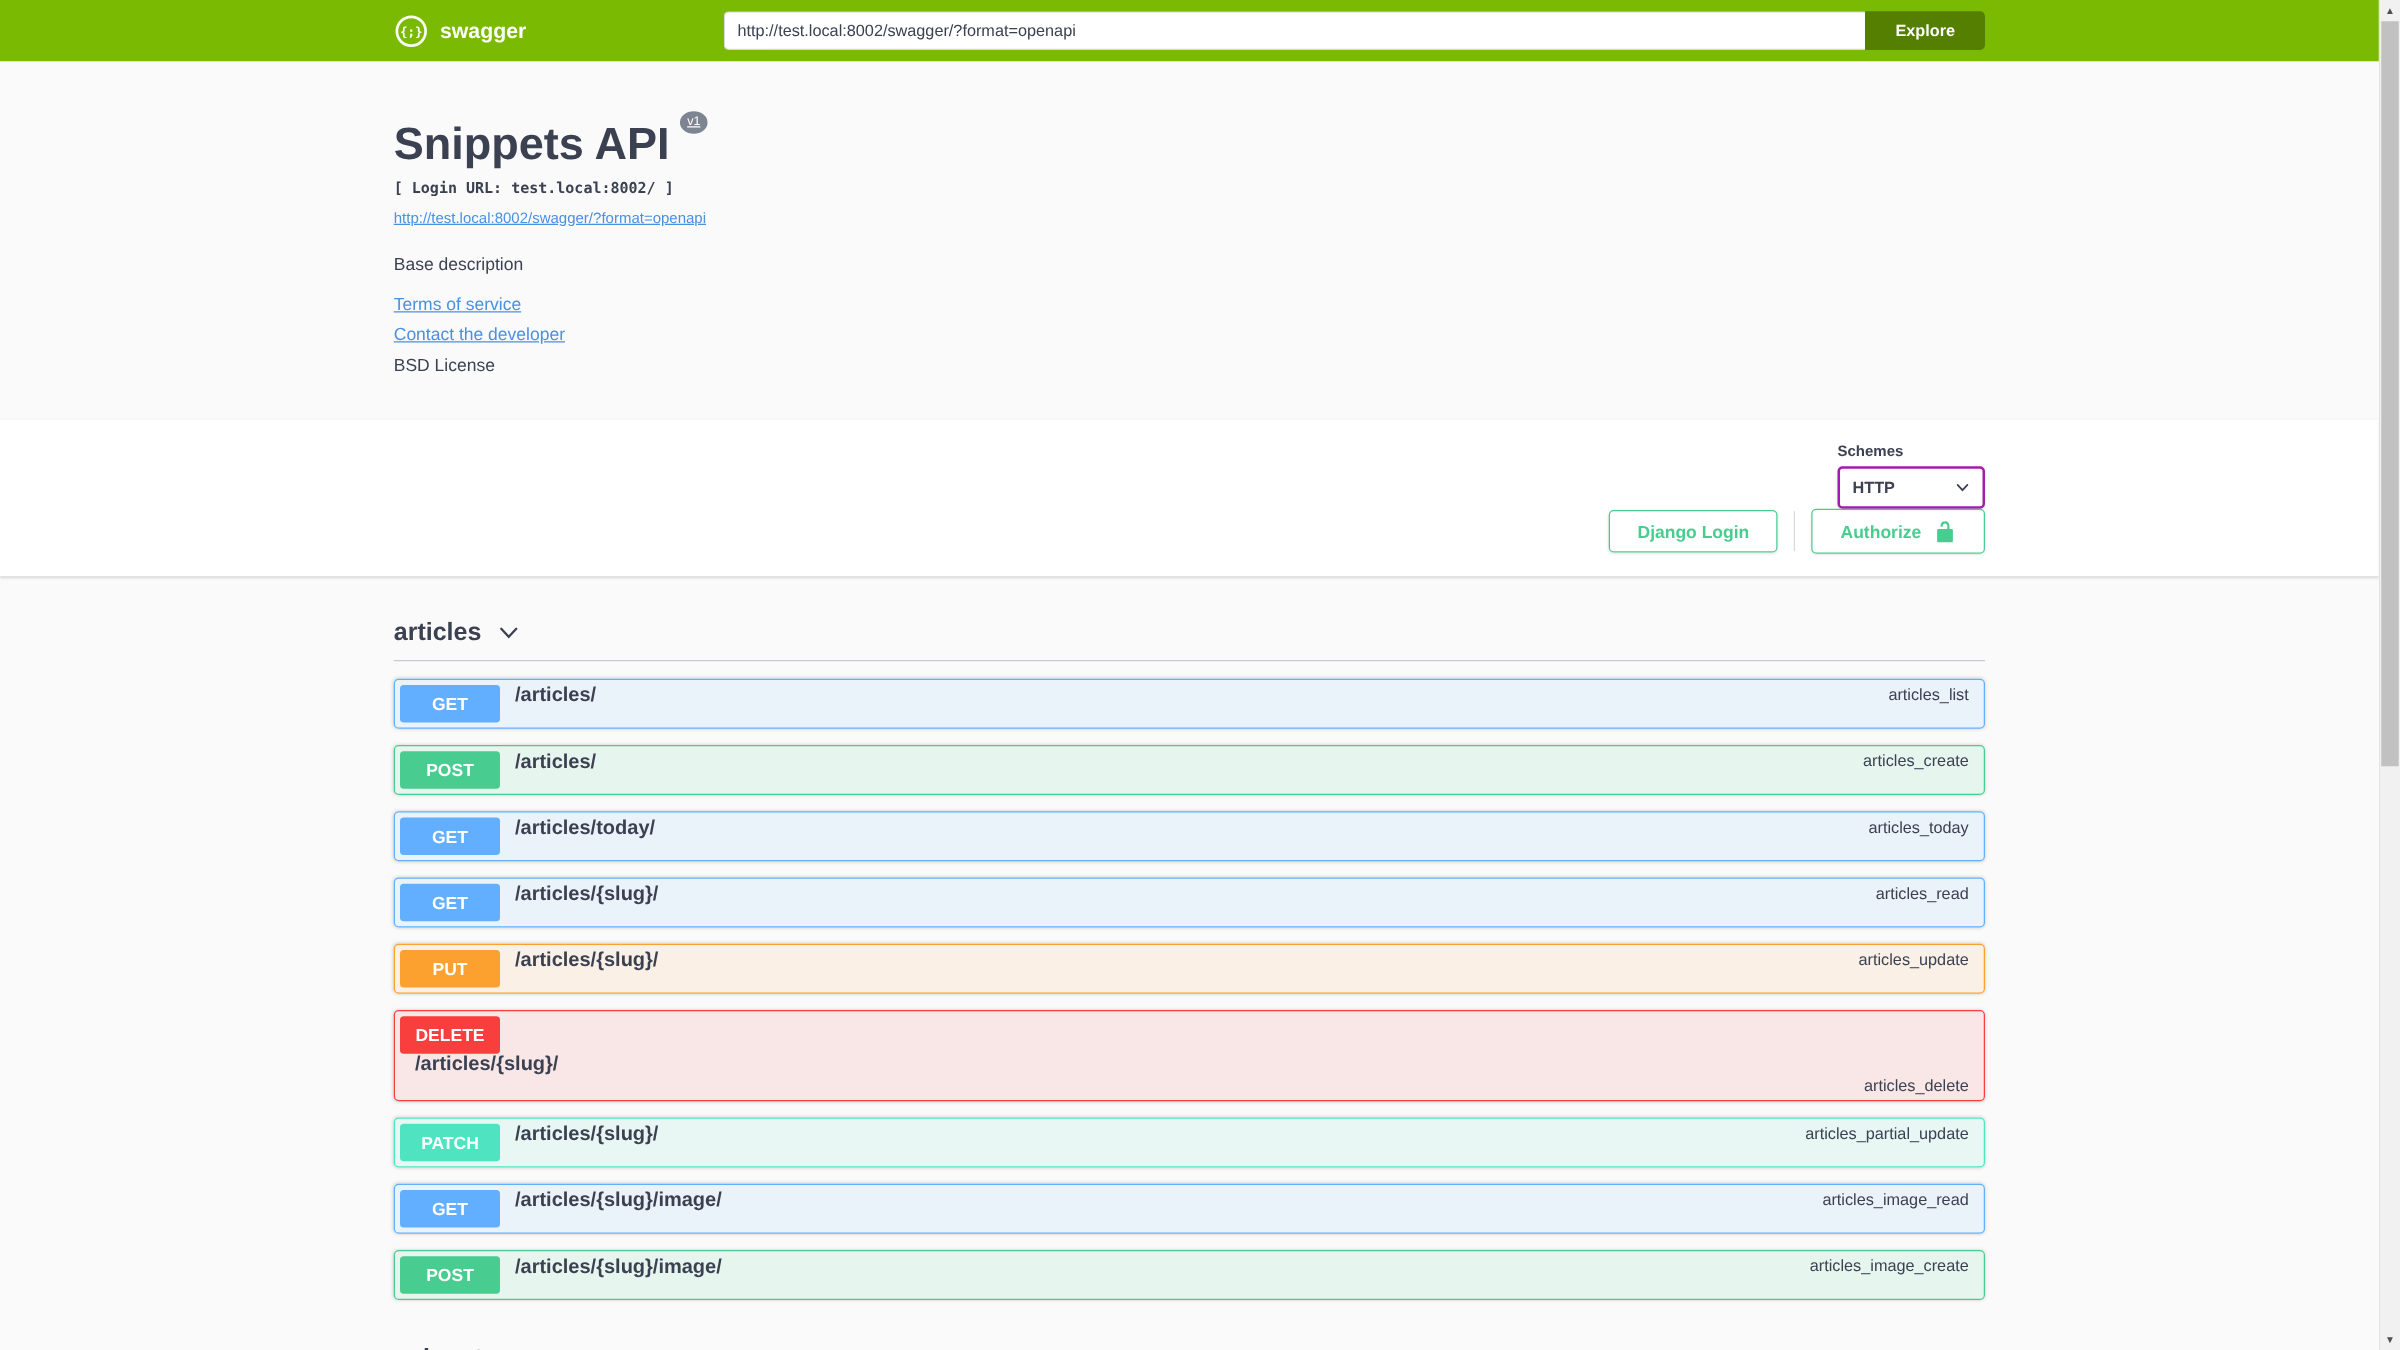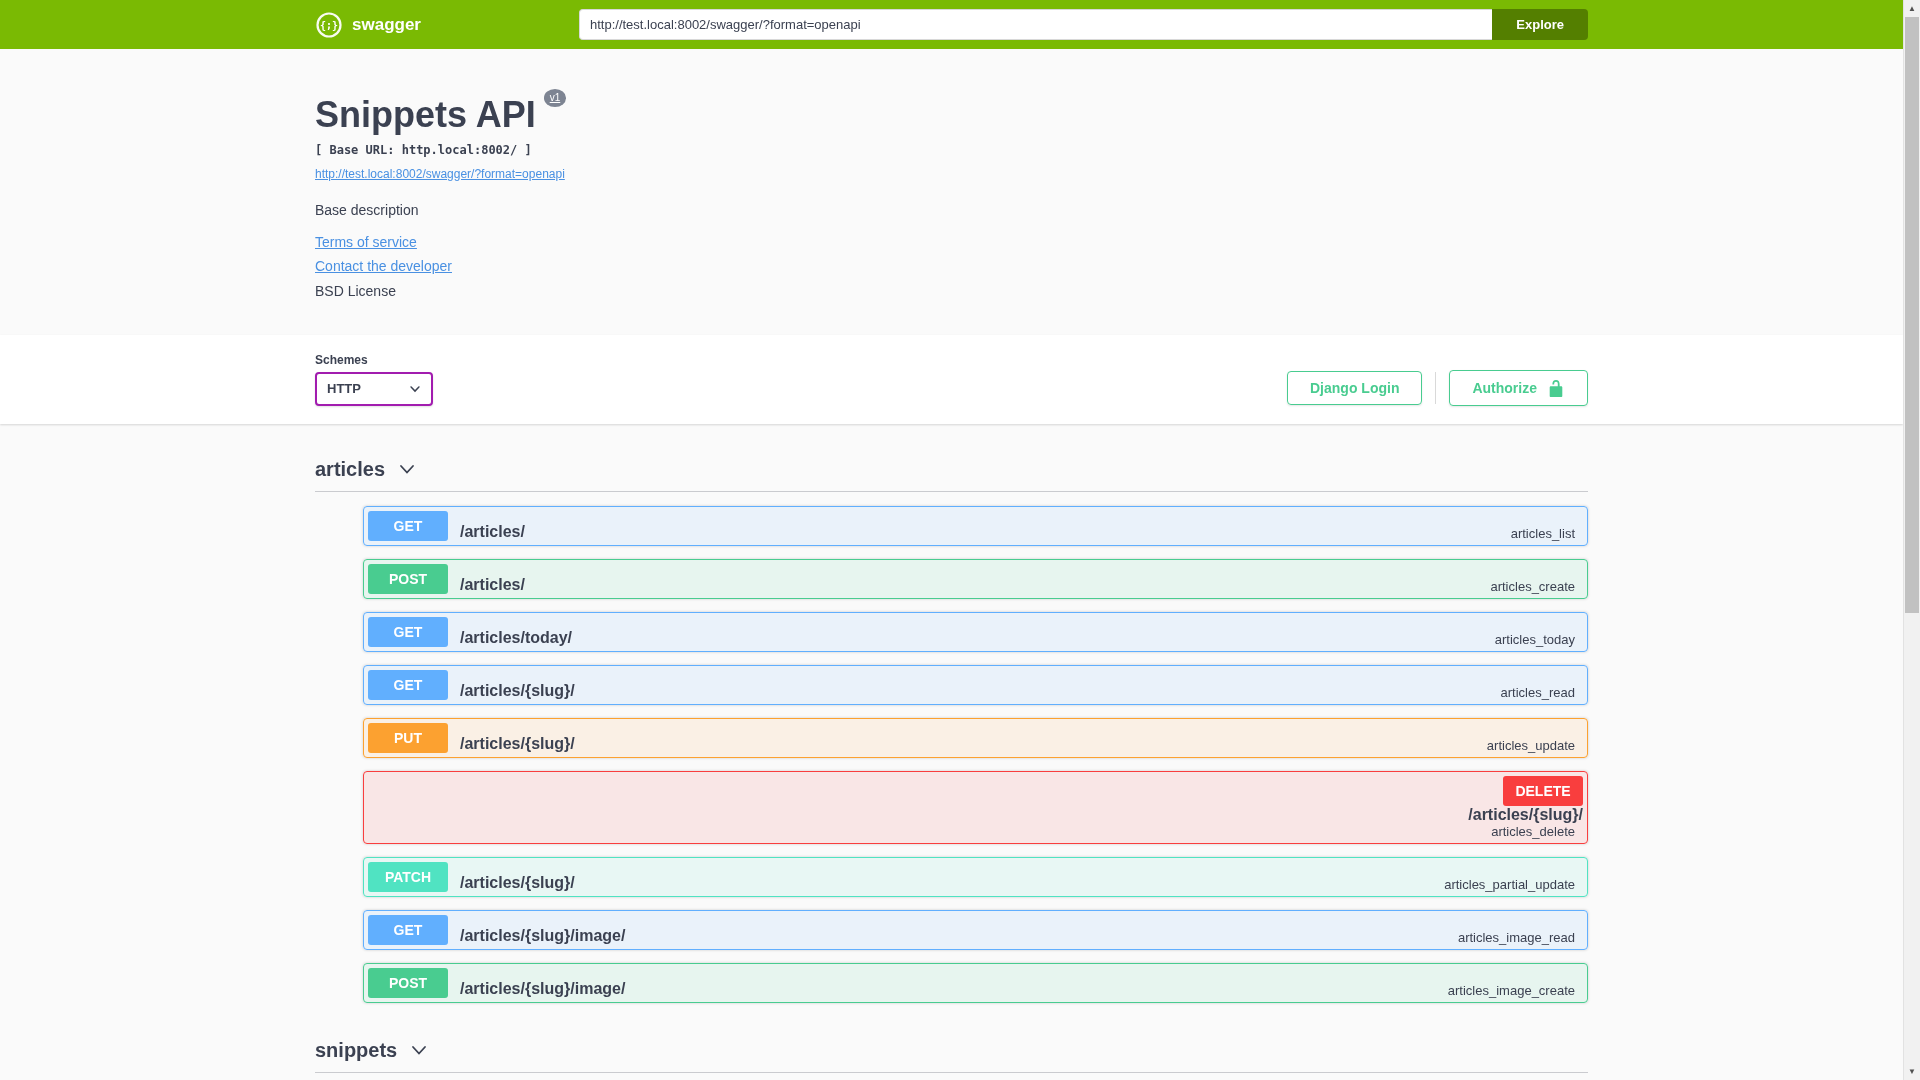--- a/index.html
+++ b/index.html
@@ -45,21 +45,21 @@
   }
   .base-url{font-family:"DejaVu Sans Mono",monospace;font-size:12px;font-weight:600;margin-top:8px;color:var(--text);}
   .spec-link{display:inline-block;margin-top:10px;font-size:12px;color:var(--link);text-decoration:underline;}
   .description{margin-top:20px;font-size:14px;color:var(--text);}
   .info-link{display:table;margin-top:16px;font-size:14px;color:var(--link);text-decoration:underline;}
   .info-link.contact{margin-top:8px;}
   .license{margin-top:9px;font-size:14px;color:var(--text);}
 
   
   .scheme-container{background:#fff;box-shadow:0 1px 2px rgba(0,0,0,.15);padding:18px 0;}
-  .scheme-row{display:flex;align-items:flex-end;justify-content:space-between;}
+  .scheme-row{display:flex;align-items:flex-end;justify-content:space-between;flex-direction:column;}
   .schemes-label{display:block;font-size:12px;font-weight:700;margin-bottom:5px;color:var(--text);}
   .scheme-select{
     width:118px;height:34px;border:2px solid #a21caf;border-radius:4px;background:#fff;
     display:flex;align-items:center;justify-content:space-between;padding:0 10px;
     font-size:13px;font-weight:600;cursor:pointer;box-shadow:0 1px 2px rgba(0,0,0,.12);
   }
   .auth-wrapper{display:flex;align-items:center;}
   .btn{
     background:transparent;border:1px solid var(--auth);color:var(--auth);
     font-weight:700;font-size:14px;padding:8px 22px;border-radius:4px;cursor:pointer;
@@ -69,22 +69,22 @@
   .btn-divider{width:1px;height:32px;background:#d9d9d9;margin:0 13px;}
 
   
   .apis{padding-top:24px;padding-bottom:40px;}
   .opblock-tag{
     display:flex;align-items:center;gap:12px;font-size:20px;font-weight:700;color:var(--text);
     padding:10px 0;border-bottom:1px solid rgba(59,65,81,.25);margin-bottom:14px;cursor:pointer;
   }
   .opblock-tag-section{margin-bottom:26px;}
   .opblock{
-    display:flex;align-items:flex-end;border:1px solid;border-radius:4px;
-    margin-bottom:13px;padding:4px;box-shadow:0 0 3px rgba(0,0,0,.19);cursor:pointer;background:#fff;margin-left:48px;
+    display:flex;align-items:flex-start;border:1px solid;border-radius:4px;
+    margin-bottom:13px;padding:4px;box-shadow:0 0 3px rgba(0,0,0,.19);cursor:pointer;background:#fff;
   }
   .method{
     min-width:80px;text-align:center;padding:7px 12px;border-radius:3px;
     color:#fff;font-weight:700;font-size:14px;
   }
   .path{font-family:Liberation Sans, sans-serif;font-size:16px;margin-left:12px;color:var(--text);font-weight:600;}
   .opid{margin-left:auto;font-size:13px;color:var(--text);padding-right:8px;}
 
   
   .scrollbar{
@@ -115,21 +115,21 @@
       </div>
     </div>
   </div>
 
   <div class="information-container">
     <div class="wrapper">
       <h2 class="api-title">
         <span>Snippets API</span>
         <span class="version-badge">v1</span>
       </h2>
-      <div class="base-url">[ Base URL: http.local:8002/ ]</div>
+      <div class="base-url">[ Login URL: test.local:8002/ ]</div>
       <a class="spec-link" href="#">http://test.local:8002/swagger/?format=openapi</a>
       <div class="description">Base description</div>
       <a class="info-link terms" href="#">Terms of service</a>
       <a class="info-link contact" href="#">Contact the developer</a>
       <div class="license">BSD License</div>
     </div>
   </div>
 
   <div class="scheme-container">
     <div class="wrapper scheme-row">

